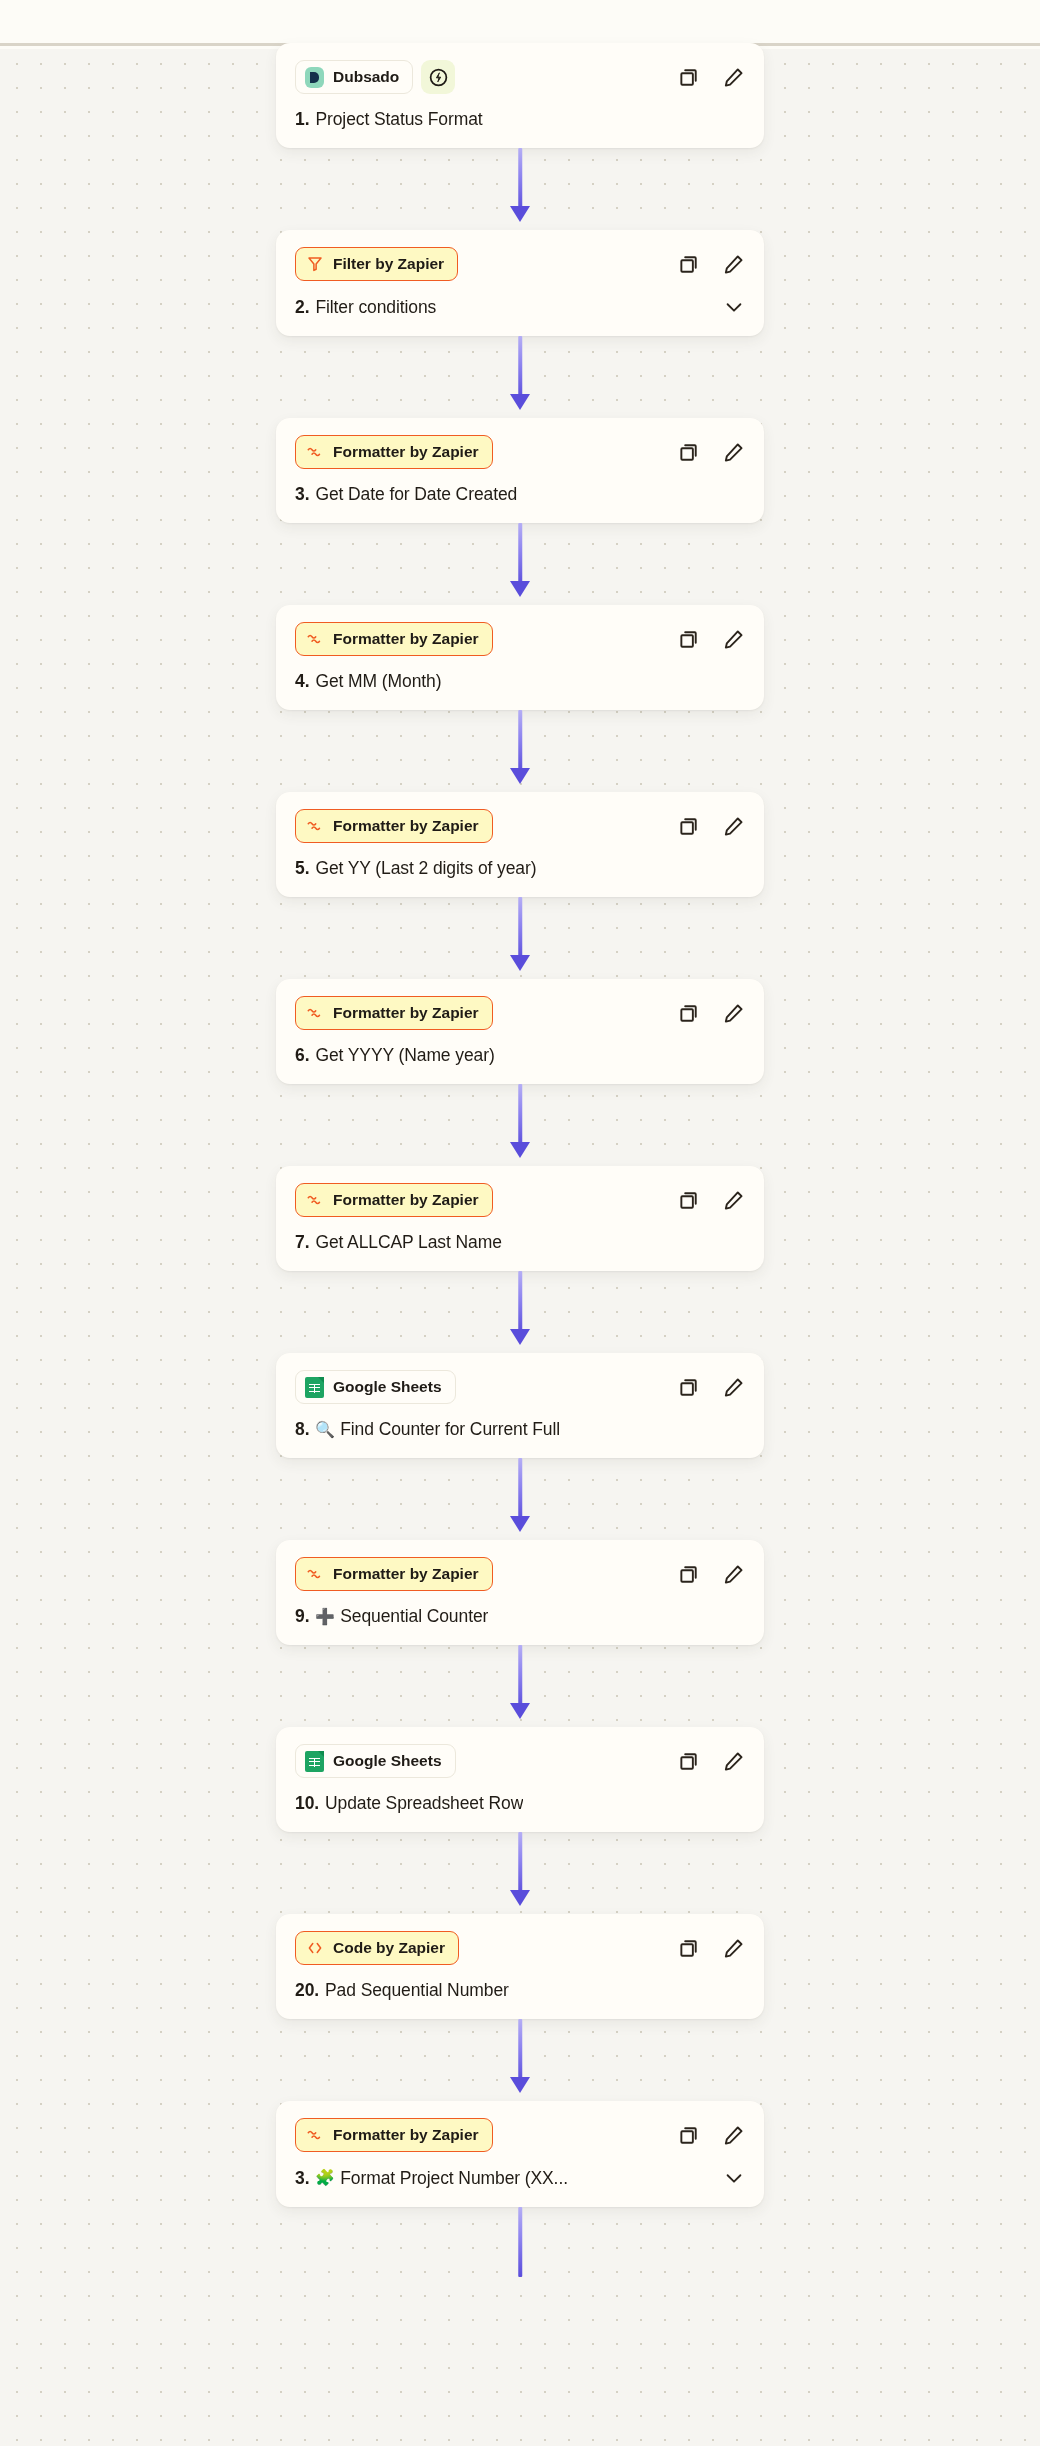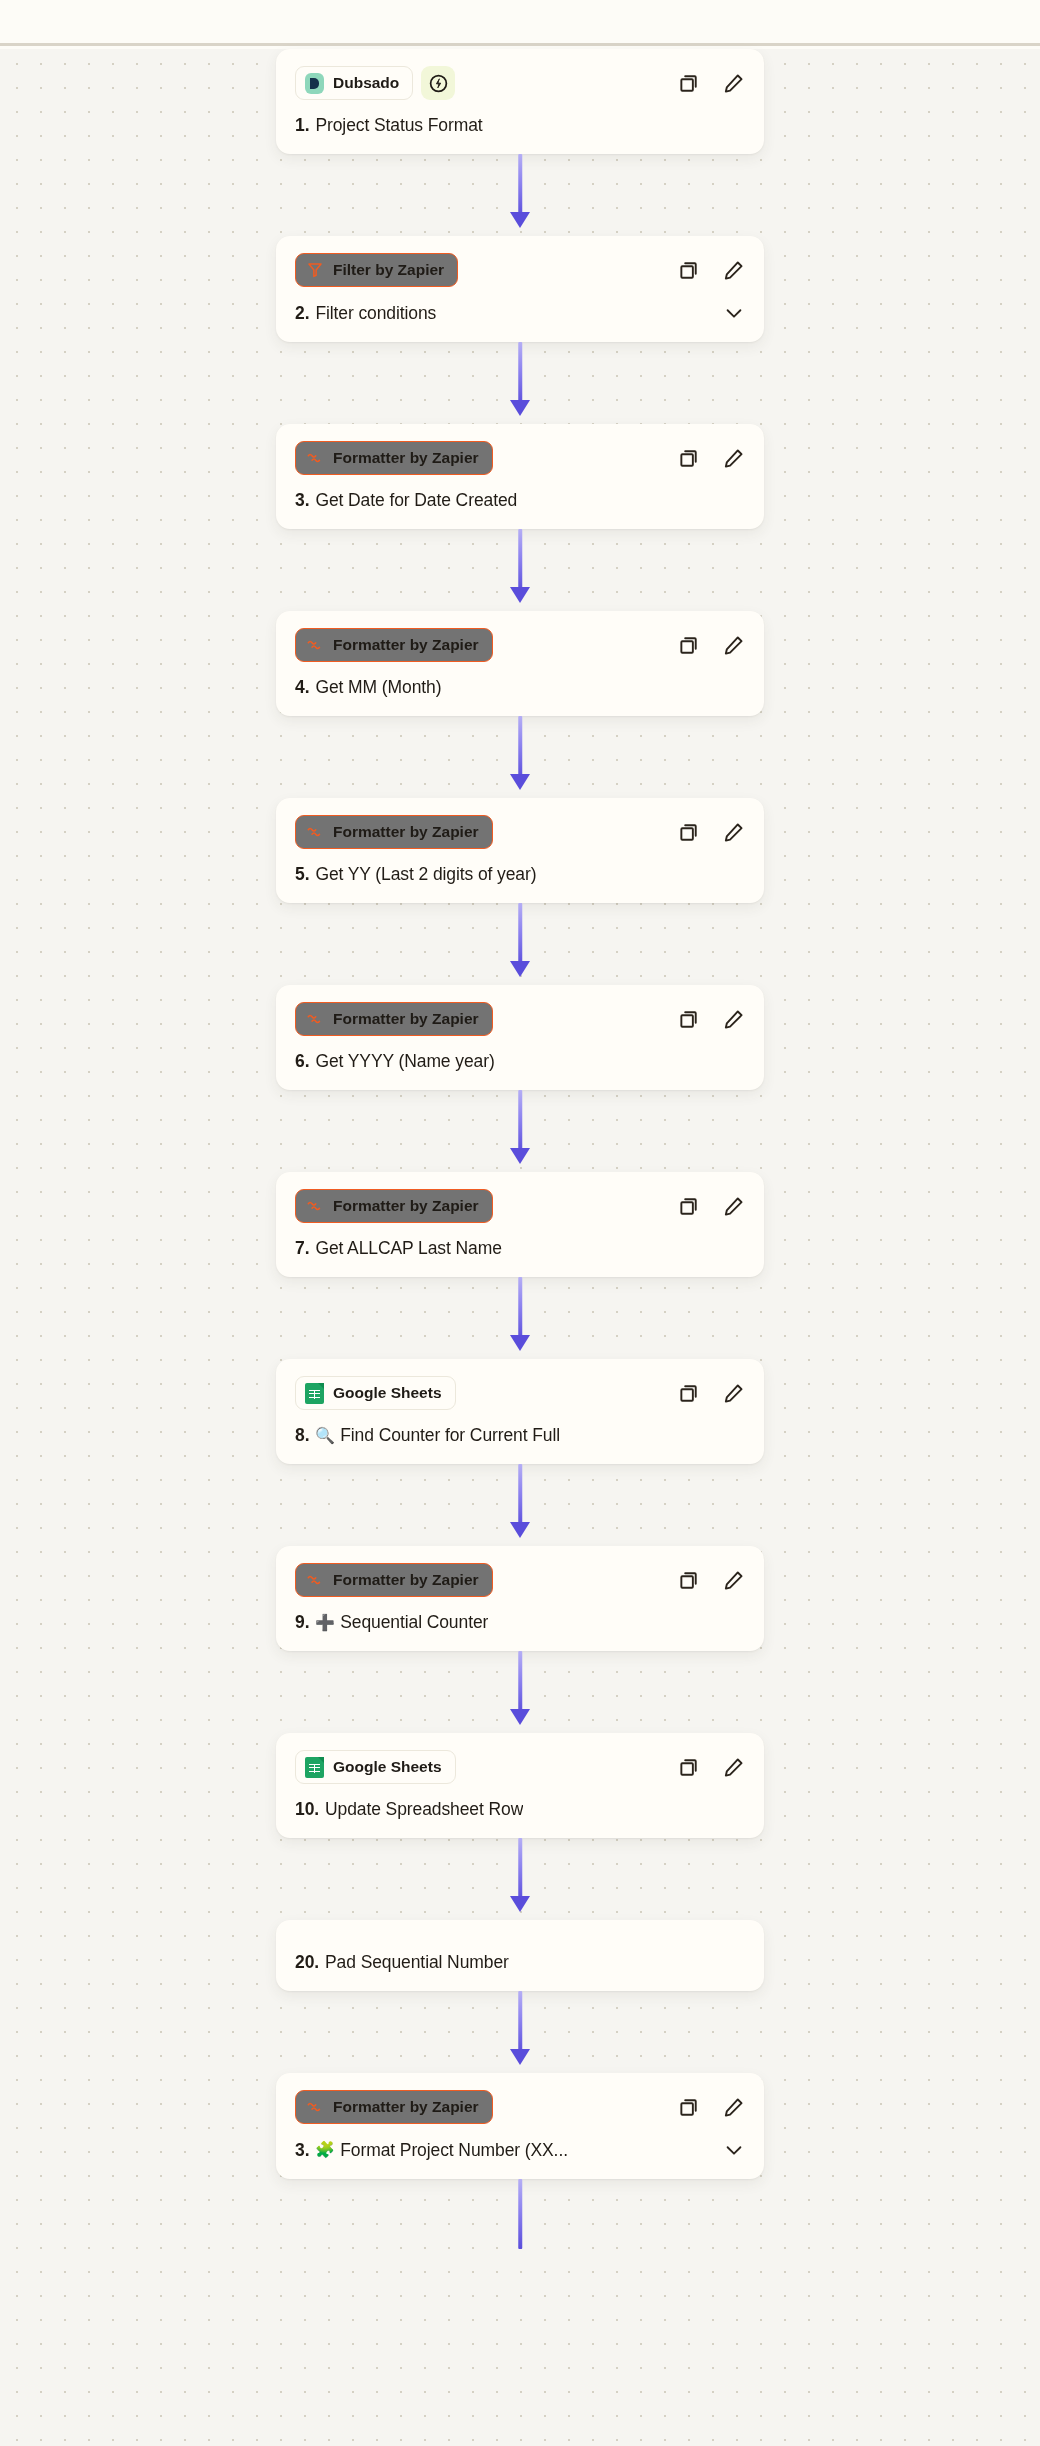--- a/index.html
+++ b/index.html
@@ -35,21 +35,21 @@
     width: 1040px;
     height: 2397px;
     background-color: #f6f5f1;
     background-image: radial-gradient(circle, #d5d1c4 1.3px, transparent 1.4px);
     background-size: 24px 24px;
     background-position: 5px 3px;
   }
 
   .flow {
     position: absolute;
-    top: 49px;
+    top: 43px;
     left: 0;
     width: 1040px;
   }
 
   .step-wrap {
     position: relative;
     width: 100%;
   }
 
   .card {
@@ -79,21 +79,21 @@
     font-size: 15.5px;
     font-weight: 700;
     color: #1f1b16;
     white-space: nowrap;
   }
   .app-chip.plain {
     background: #fffdf8;
     border: 1.5px solid #ece8dc;
   }
   .app-chip.zap {
-    background: #737373;
+    background: #fef9c3;
     border: 1.5px solid #f05c22;
   }
 
   .chip-ico {
     width: 19px;
     height: 19px;
     flex: 0 0 19px;
     display: inline-flex;
     align-items: center;
     justify-content: center;
@@ -593,20 +593,44 @@
             <span class="txt">Update Spreadsheet Row</span>    
           </div>  
         </div>
       </div>
       <div class="connector">
         <span class="shaft"></span>
         <span class="head"></span>
       </div>
       <div class="step-wrap">  
         <div class="card">    
+          <div class="card-top">      
+            <span class="app-chip zap">
+              <span class="chip-ico" style="color:#f05c22">
+                <svg width="18" height="18" viewBox="0 0 24 24" fill="none" stroke="currentColor" stroke-width="2" stroke-linecap="round" stroke-linejoin="round">
+                  <polyline points="9 6 4.5 12 9 18"></polyline>
+                  <polyline points="15 6 19.5 12 15 18"></polyline>
+                </svg>
+              </span>
+              <span>Code by Zapier</span>
+            </span>      
+            <span class="card-actions">
+              <span class="act-btn">
+                <svg width="23" height="23" viewBox="0 0 24 24" fill="none" stroke="currentColor" stroke-width="2" stroke-linecap="round" stroke-linejoin="round">
+                  <rect x="3.5" y="7.5" width="12" height="12" rx="1"></rect>
+                  <path d="M7.5 4.5h10a1 1 0 0 1 1 1v10"></path>
+                </svg>
+              </span>
+              <span class="act-btn">
+                <svg width="23" height="23" viewBox="0 0 24 24" fill="none" stroke="currentColor" stroke-width="2" stroke-linecap="round" stroke-linejoin="round">
+                  <path d="M16.5 3.6 20.4 7.5 8.4 19.5 4 20.5l1-4.4z"></path>
+                </svg>
+              </span>
+            </span>    
+          </div>    
           <div class="card-title">      
             <span class="num">20.</span>      
             <span class="txt">Pad Sequential Number</span>    
           </div>  
         </div>
       </div>
       <div class="connector">
         <span class="shaft"></span>
         <span class="head"></span>
       </div>

